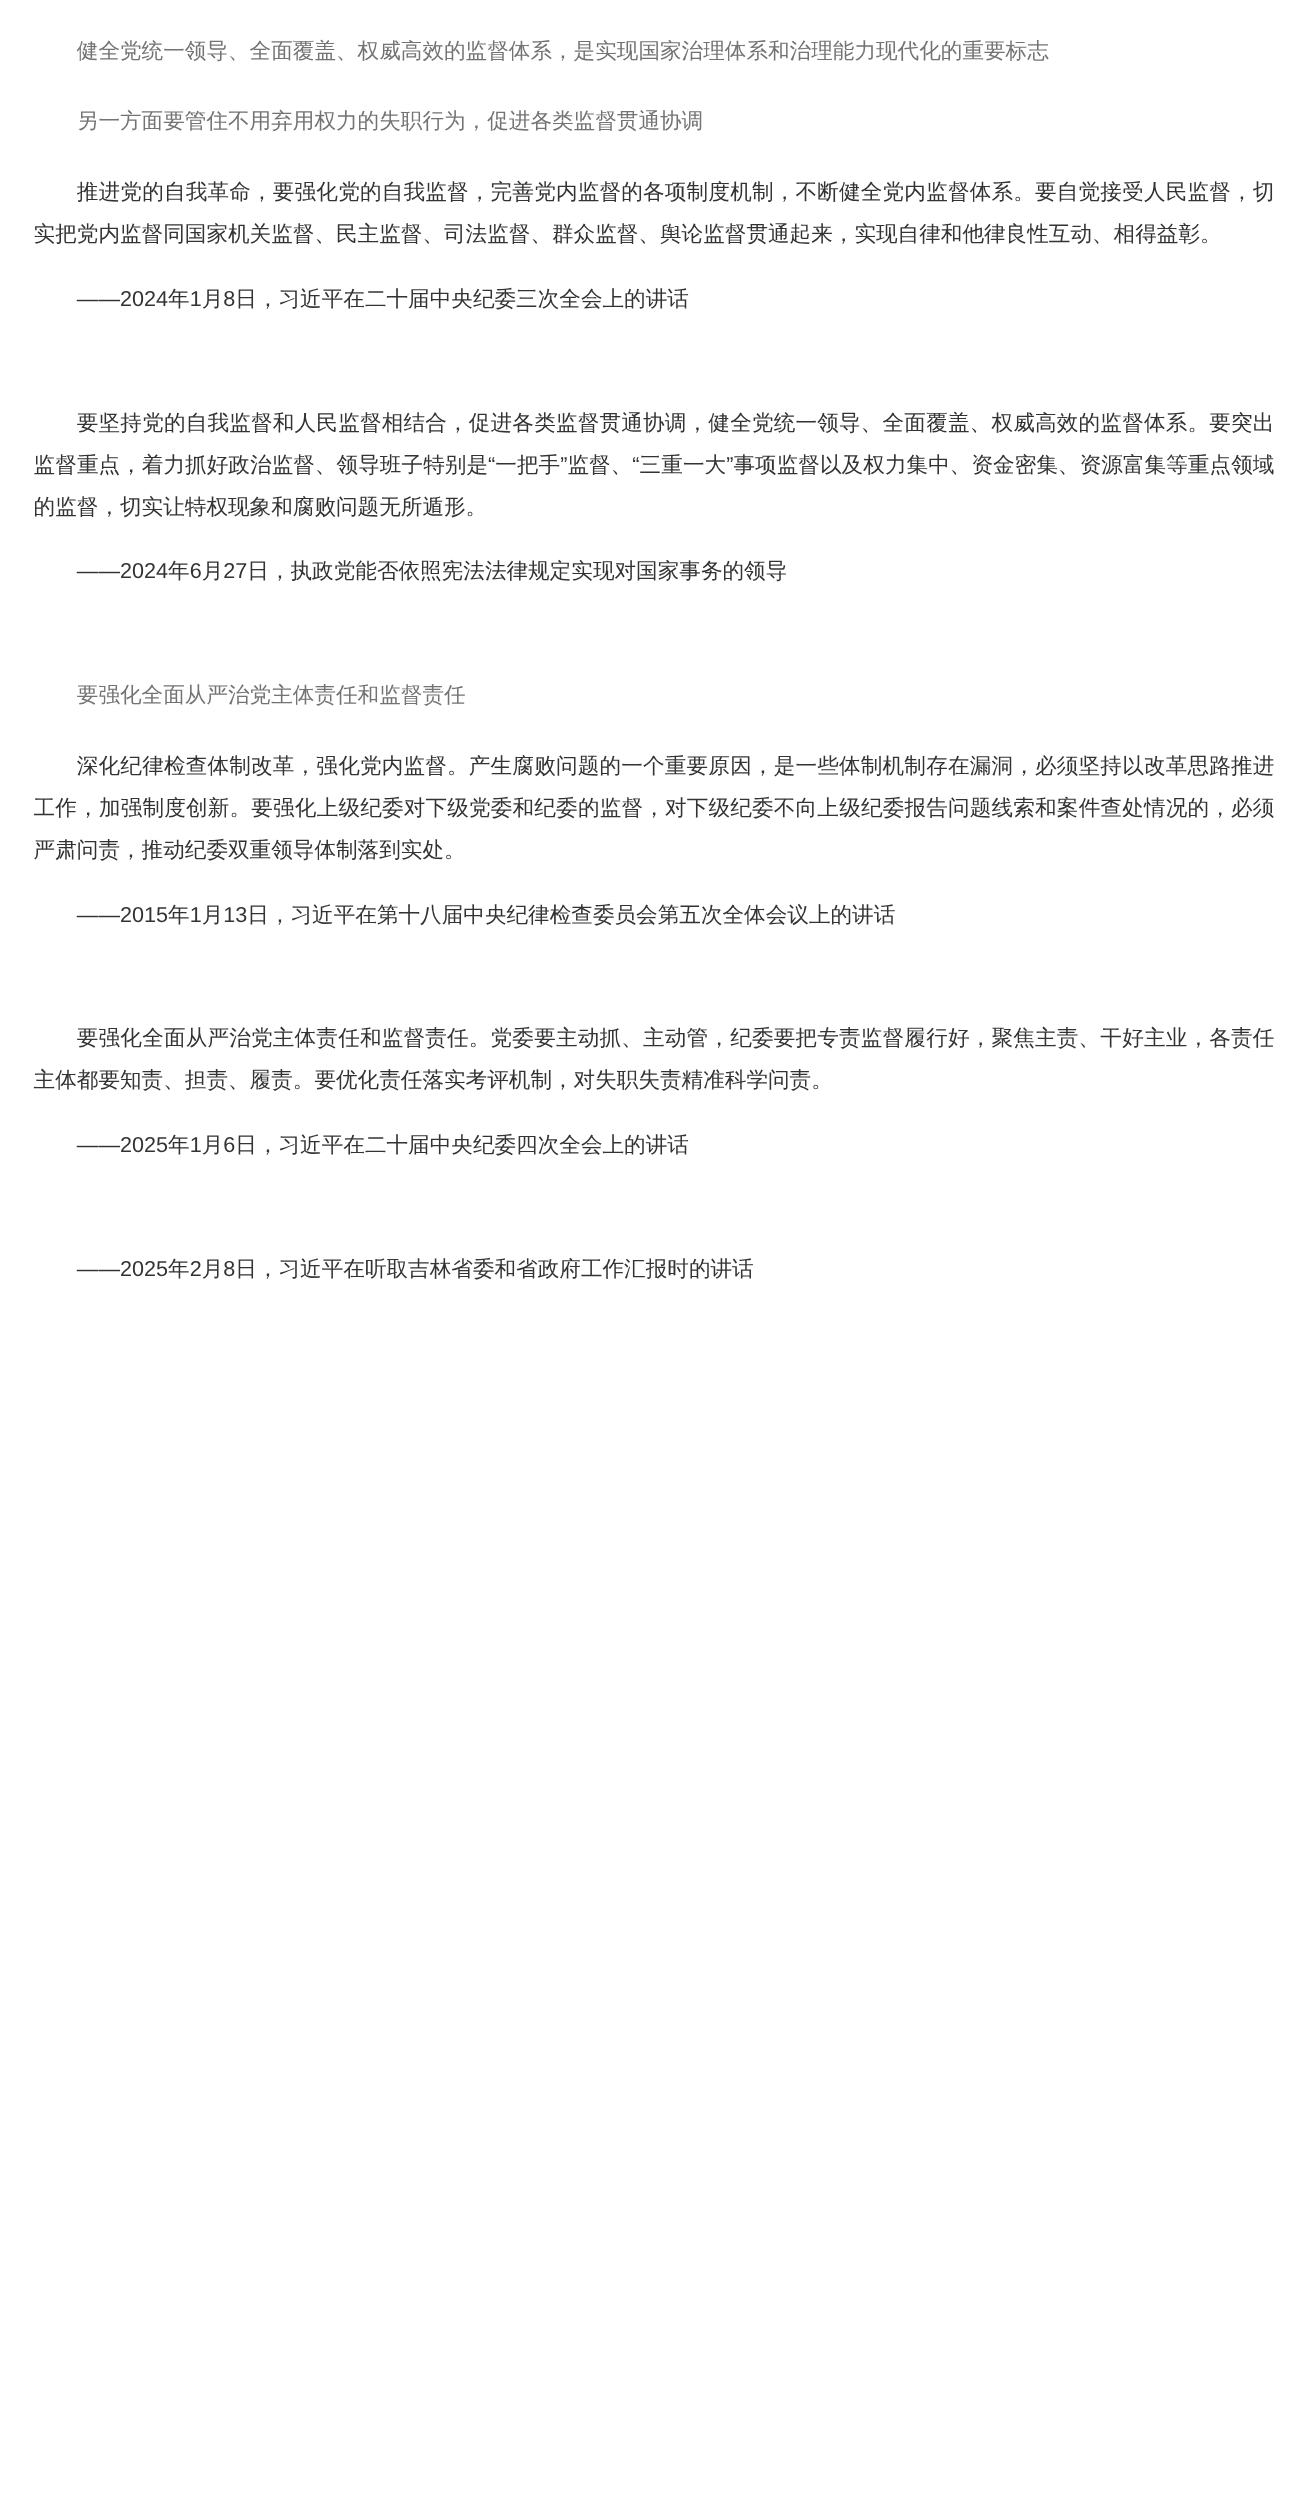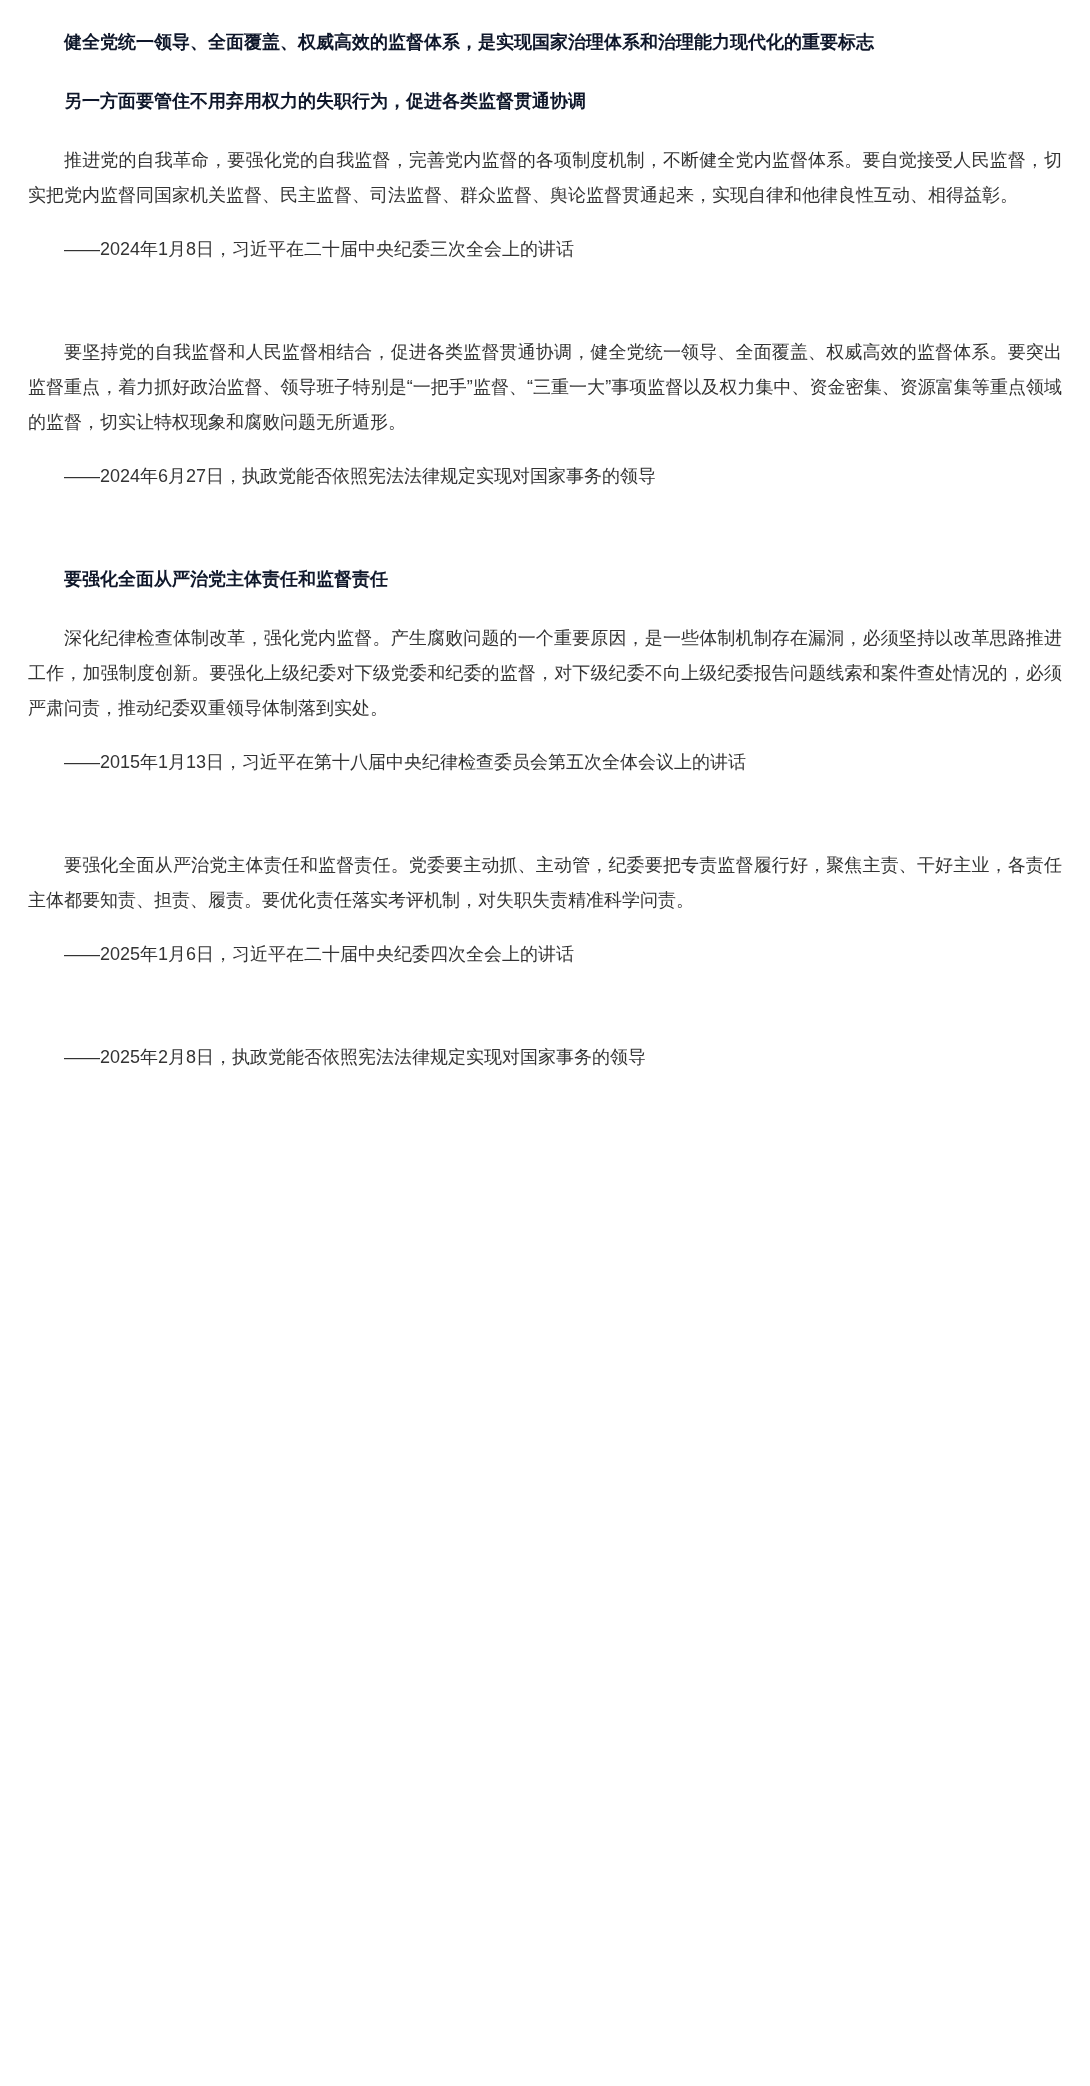--- a/index.html
+++ b/index.html
@@ -17,22 +17,22 @@
     color: #333333;
     background: #ffffff;
   }
   .doc p {
     margin: 0;
     text-indent: 2em;
     text-align: justify;
     word-break: break-all;
   }
   .heading {
-    font-weight: 700;
-    color: #0f172a;
+    font-weight: 400;
+    color: #737373;
     margin-bottom: 24px !important;
   }
   .quote {
     margin-bottom: 19px !important;
   }
   .source {
     margin-bottom: 68px !important;
   }
   section:last-child .entry:last-child .source {
     margin-bottom: 14px !important;
@@ -65,17 +65,17 @@
     <p class="heading">要强化全面从严治党主体责任和监督责任</p>
     <div class="entry">
       <p class="quote">深化纪律检查体制改革，强化党内监督。产生腐败问题的一个重要原因，是一些体制机制存在漏洞，必须坚持以改革思路推进工作，加强制度创新。要强化上级纪委对下级党委和纪委的监督，对下级纪委不向上级纪委报告问题线索和案件查处情况的，必须严肃问责，推动纪委双重领导体制落到实处。</p>
       <p class="source">——2015年1月13日，习近平在第十八届中央纪律检查委员会第五次全体会议上的讲话</p>
     </div>
     <div class="entry">
       <p class="quote">要强化全面从严治党主体责任和监督责任。党委要主动抓、主动管，纪委要把专责监督履行好，聚焦主责、干好主业，各责任主体都要知责、担责、履责。要优化责任落实考评机制，对失职失责精准科学问责。</p>
       <p class="source">——2025年1月6日，习近平在二十届中央纪委四次全会上的讲话</p>
     </div>
     <div class="entry">
-      <p class="source">——2025年2月8日，执政党能否依照宪法法律规定实现对国家事务的领导</p>
+      <p class="source">——2025年2月8日，习近平在听取吉林省委和省政府工作汇报时的讲话</p>
     </div>
   </section>
 
 </div>
 
 </body></html>

